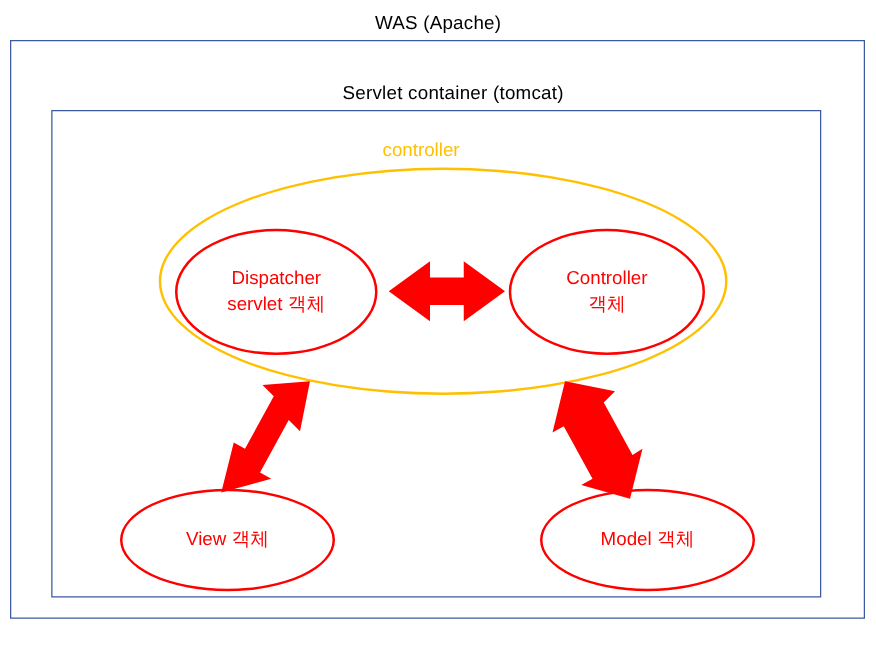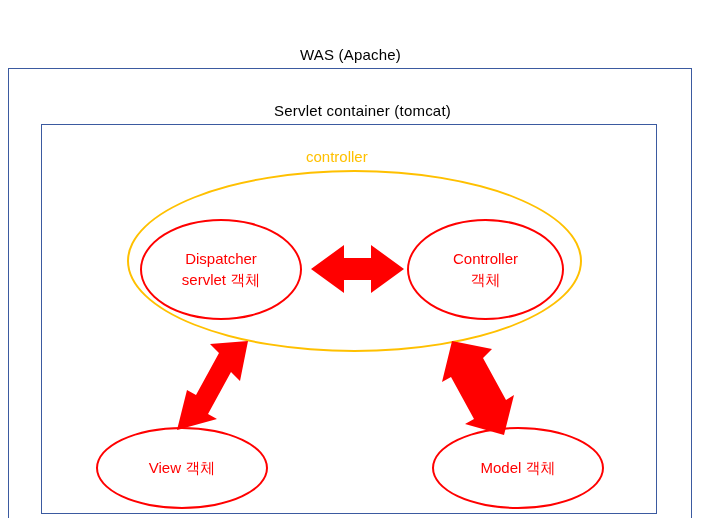--- a/index.html
+++ b/index.html
@@ -13,21 +13,20 @@
     font-family: "Liberation Sans", sans-serif;
     position: relative;
     overflow: hidden;
   }
   .canvas {
     position: absolute;
     left: 0;
     top: 0;
     width: 701px;
     height: 482px;
-    margin-top: 36px;
   }
 
   
   .title-was {
     position: absolute;
     left: 0;
     top: 10px;
     width: 701px;
     text-align: center;
     font-size: 15px;

